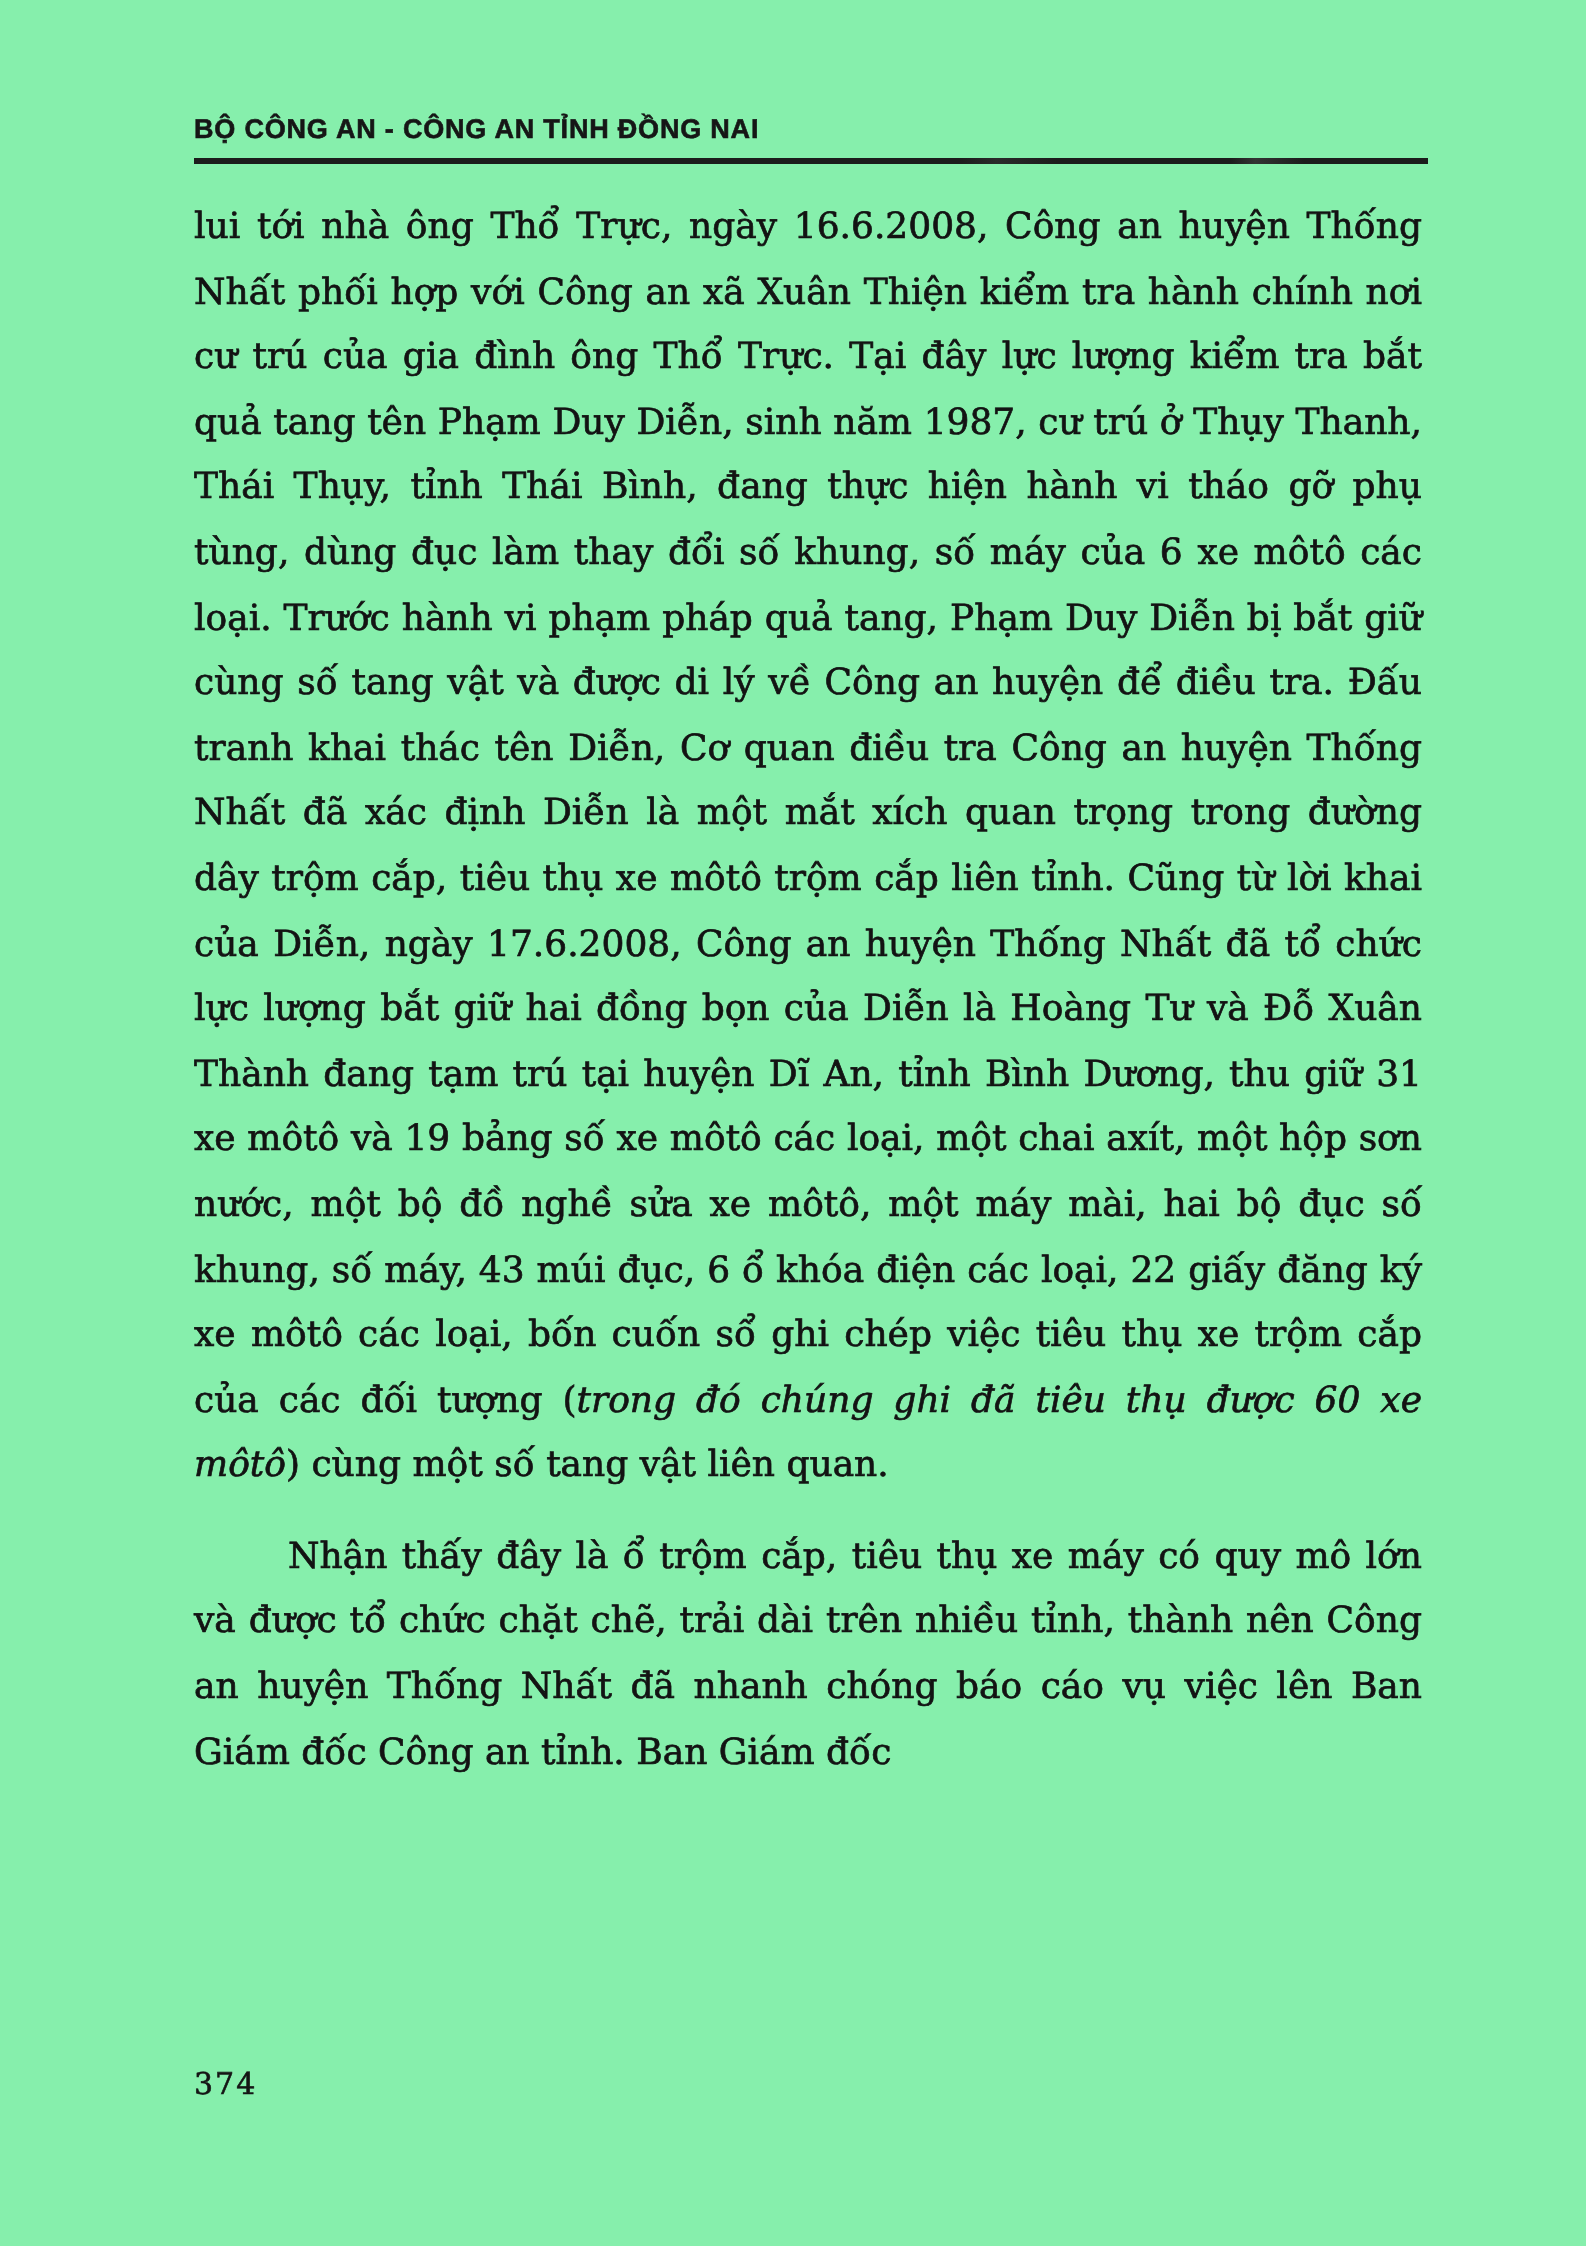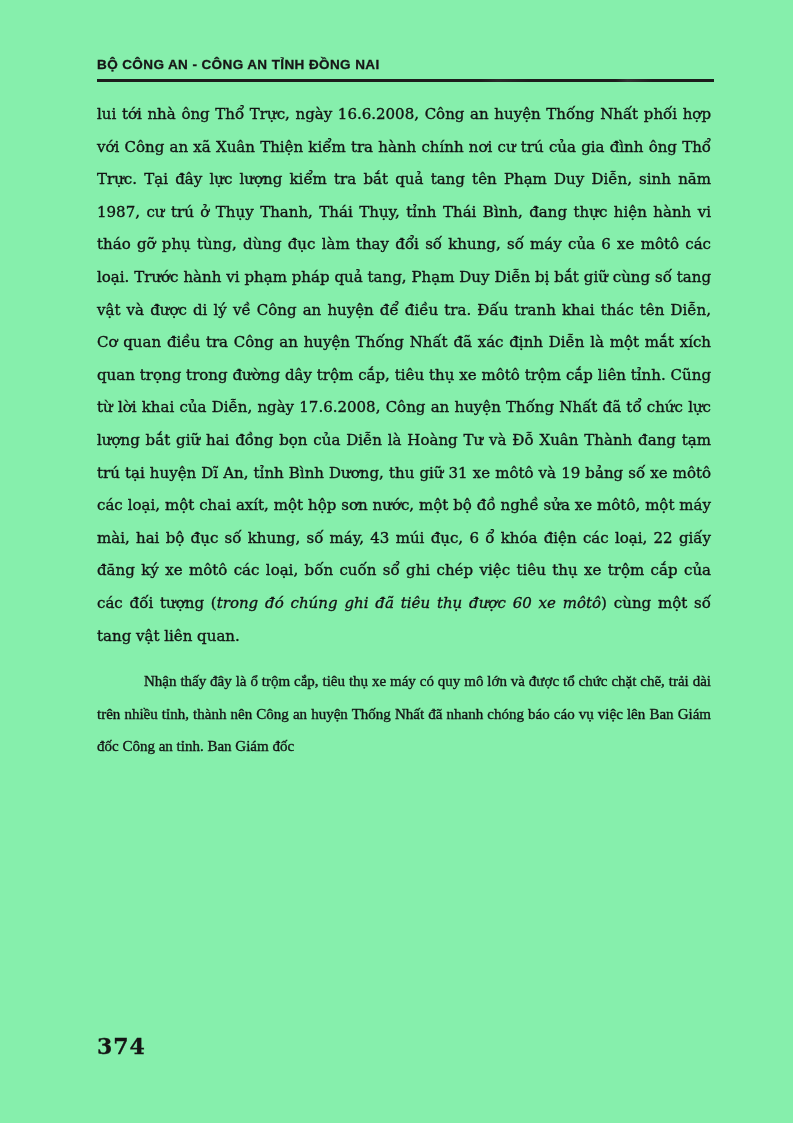--- a/index.html
+++ b/index.html
@@ -38,46 +38,44 @@
     height: 3px;
     background: linear-gradient(90deg,
       #1c1c1c 0%, #1c1c1c 62%, #2a2a2a 65%, #1c1c1c 70%,
       #1c1c1c 84%, #333 86%, #1c1c1c 90%, #1c1c1c 100%);
   }
   .body-text {
     position: absolute;
     left: 97px;
     top: 98px;
     width: 614px;
-    font-size: 15px;
+    font-size: 18px;
     line-height: 32.6px;
     text-align: justify;
     color: #131313;
     -webkit-text-stroke: 0.35px currentColor;
   }
   .body-text p {
     margin: 0;
     padding: 0;
   }
   .body-text p.indented {
     margin-top: 13px;
     text-indent: 47px;
-    font-family: Liberation Serif, serif;
   }
   .body-text i {
     font-style: italic;
   }
   .page-number {
     position: absolute;
     left: 97px;
     top: 1033px;
-    font-size: 22px;
+    font-size: 15px;
     letter-spacing: 1px;
     color: #151515;
-    font-weight: bold;
     -webkit-text-stroke: 0.3px currentColor;
   }
 </style>
 </head>
 <body>
 
 <div class="page">
 
   <div class="running-header">BỘ CÔNG AN - CÔNG AN TỈNH ĐỒNG NAI</div>
 

